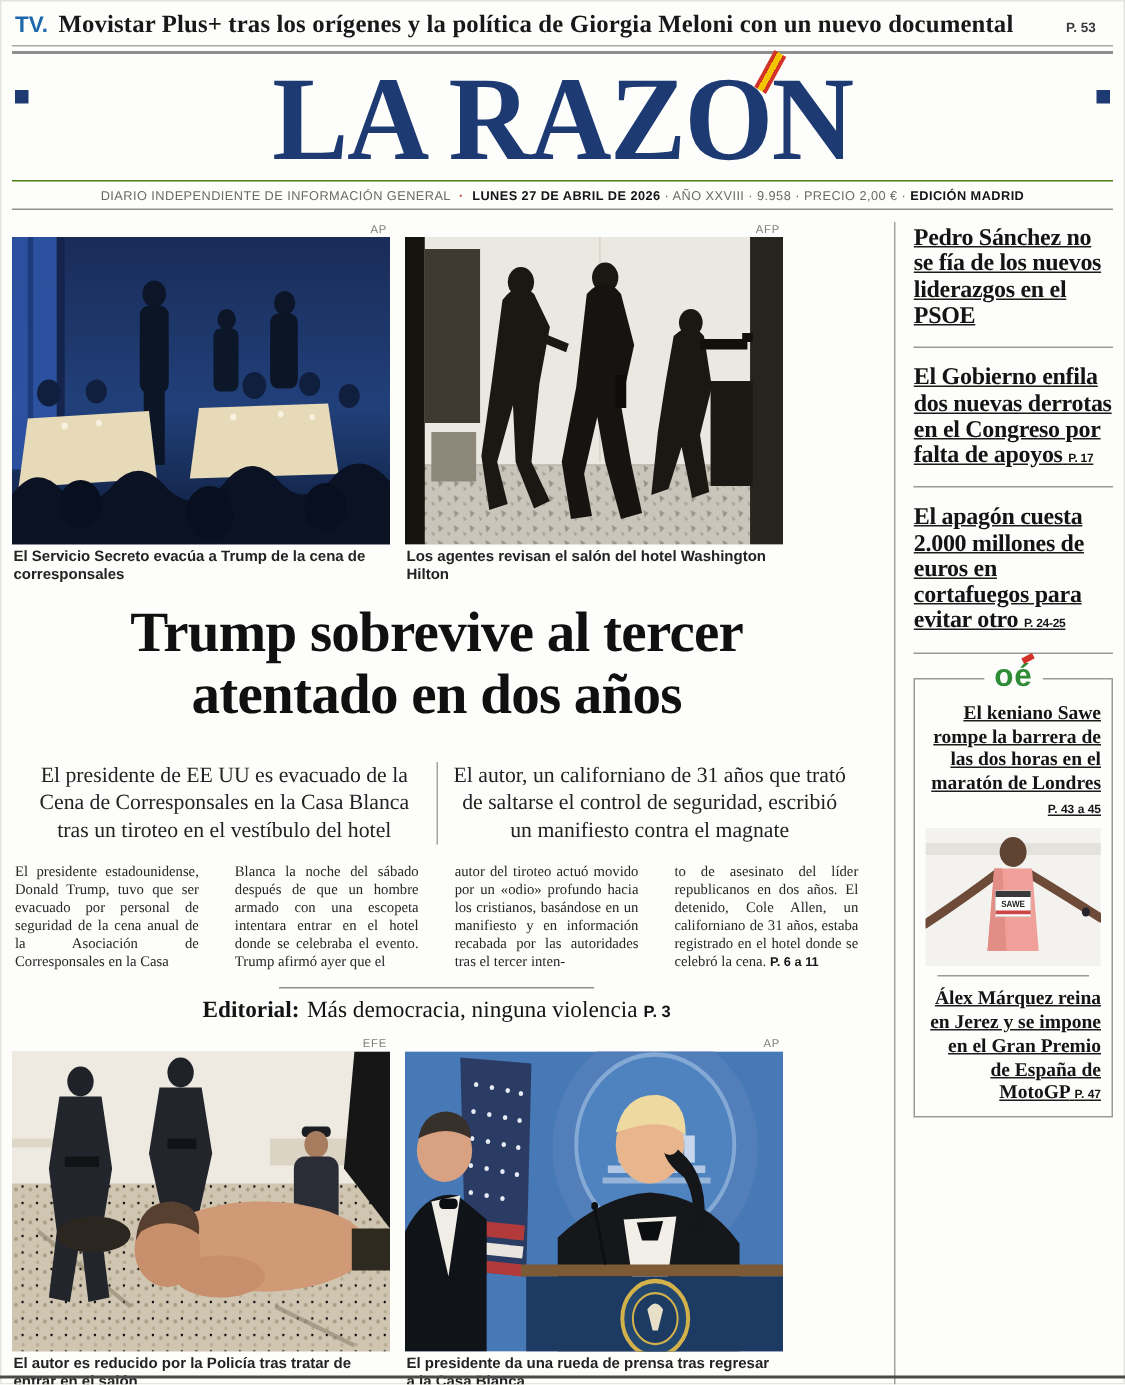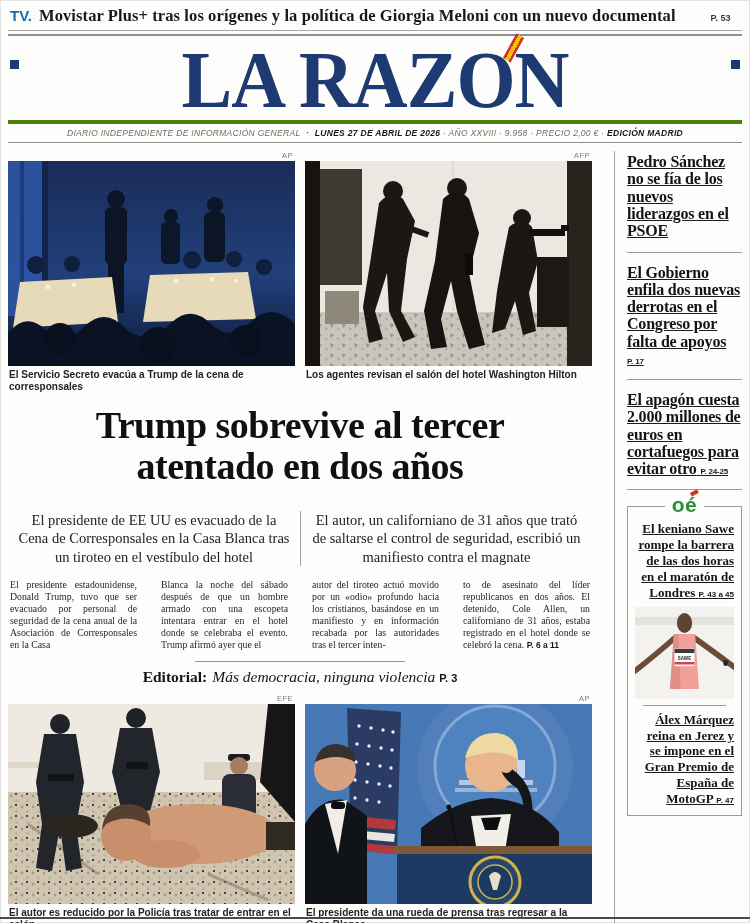--- a/index.html
+++ b/index.html
@@ -16,53 +16,53 @@
   .masthead{position:relative;text-align:center;padding:6px 0 2px 0;}
   .mast-title{font-weight:bold;font-size:76px;line-height:.95;color:#1d3a73;letter-spacing:-1px;
               display:inline-block;transform:scaleY(1.05);}
   .mast-o{position:relative;display:inline-block;}
   .mast-accent{position:absolute;top:-8px;right:-3px;width:9px;height:27px;
                background:linear-gradient(90deg,#d23227 0 28%,#f3c400 28% 72%,#d23227 72% 100%);
                transform:rotate(30deg);}
   .mast-sq{position:absolute;top:22px;width:9px;height:9px;background:#1d3a73;}
   .mast-sq.left{left:2px;} .mast-sq.right{right:2px;}
   
-  .dateline{border-top:4px solid #4d7c0f;border-bottom:1px solid #8f8f8c;
+  .dateline{border-top:1px solid #4d7c0f;border-bottom:1px solid #8f8f8c;
             font-family:"Liberation Sans",sans-serif;font-size:8.5px;color:#6a6a66;
-            text-align:center;padding:4px 0;letter-spacing:.3px;margin-top:2px;font-style:italic;}
+            text-align:center;padding:4px 0;letter-spacing:.3px;margin-top:2px;}
   .dateline b{color:#151515;}
   .dl-sep{color:#c0392b;padding:0 3px;font-weight:bold;}
   
   .content{display:flex;margin-top:8px;}
   .main-col{width:584px;}
   .side-col{width:150px;margin-left:22px;border-left:1px solid #a3a3a0;padding-left:12px;box-sizing:border-box;text-decoration:underline;}
   
   .photo-row{display:flex;gap:10px;}
-  .photo-fig{margin:0;width:287px;}
+  .photo-fig{margin:0;width:252px;}
   .photo-credit{font-family:"Liberation Sans",sans-serif;font-size:7.5px;color:#7d7d7a;
                 text-align:right;padding:0 2px 1px 0;letter-spacing:.5px;}
   .photo-frame{width:100%;display:block;background:#ddd;}
   .photo-caption{font-family:"Liberation Sans",sans-serif;font-weight:bold;font-size:10px;
                  color:#232323;padding:3px 1px 0 1px;line-height:1.2;}
   
   .lead-headline{font-size:38px;font-weight:bold;text-align:center;line-height:1.08;
                  width:520px;margin:12px auto 0 auto;color:#101010;letter-spacing:-.5px;}
   .subheads{display:flex;margin-top:24px;}
   .subhead{width:50%;font-size:14.5px;line-height:1.25;text-align:center;color:#222;
            padding:0 10px;box-sizing:border-box;}
   .subhead.second{border-left:1px solid #a3a3a0;}
   .bodycols{display:flex;gap:24px;margin-top:13px;padding:0 2px;}
   .bodycol{width:25%;font-size:9.8px;line-height:1.24;text-align:justify;color:#262626;
            hyphens:auto;}
   .colref{font-family:"Liberation Sans",sans-serif;font-weight:bold;font-size:8.5px;color:#151515;}
   
   .ed-rule{width:210px;margin:10px auto 6px auto;border-top:1px solid #8f8f8c;}
   .editorial{text-align:center;font-size:15.5px;margin-bottom:8px;color:#141414;}
   .editorial .ed-label{font-weight:bold;}
-  .editorial .ed-title{font-style:italic;padding-left:5px;}
+  .editorial .ed-title{padding-left:5px;}
   .editorial .ed-page{font-family:Liberation Sans, sans-serif;font-weight:bold;font-size:11px;padding-left:4px;}
   
   .side-story{padding:2px 0 8px 0;}
   .side-headline{font-size:16px;font-weight:bold;line-height:1.08;color:#141414;letter-spacing:-.2px;}
   .side-body{font-size:11px;line-height:1.22;color:#333;margin-top:5px;}
   .side-page{font-family:"Liberation Sans",sans-serif;font-weight:bold;font-size:8px;color:#151515;white-space:nowrap;}
   .side-hr{border:none;border-top:1px solid #9a9a97;margin:4px 0 9px 0;}
   
   .sports-box{position:relative;border:1px solid #9a9a97;margin-top:16px;padding:14px 7px 8px 7px;}
   .oe-logo{position:absolute;top:-13px;left:50%;transform:translateX(-50%);background:#fdfdfb;

